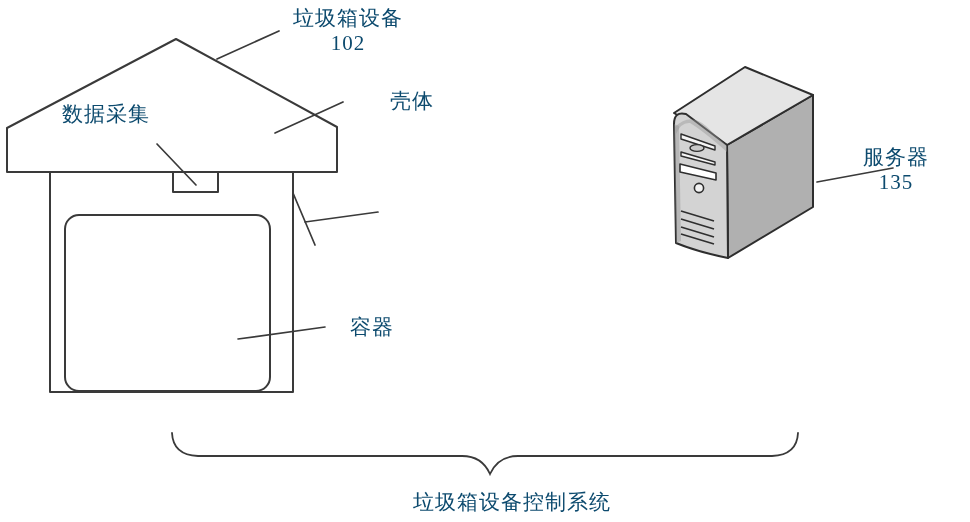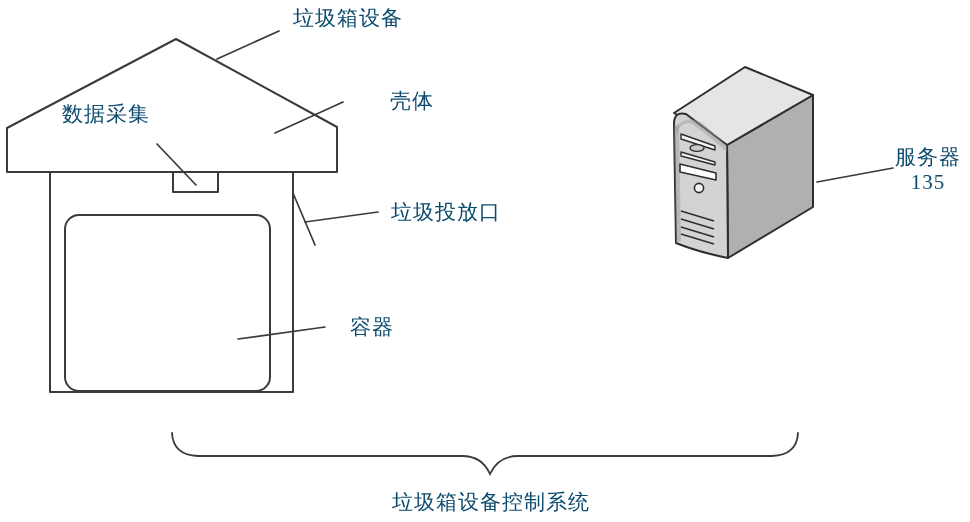--- a/index.html
+++ b/index.html
@@ -78,32 +78,32 @@
       <line x1="293" y1="193" x2="315" y2="245"></line>
       <line x1="238" y1="339" x2="325" y2="327"></line>
       <line x1="817" y1="182" x2="893" y2="168"></line>
     </g>
 
     <path d="M 172,433 Q 173,455 198,456 L 462,456 Q 482,456 490,474 Q 498,456 518,456 L 772,456 Q 797,455 798,433" fill="none" stroke="#3a3a3a" stroke-width="1.8" stroke-linecap="round"></path>
   </svg>
 
   <div class="lbl" style="left:348px;top:6px;">
     <div>垃圾箱设备</div>
+    <div>102</div>
   </div>
 
   <div class="lbl" style="left:412px;top:89px;">壳体</div>
 
   <div class="lbl" style="left:106px;top:102px;">
     <div>数据采集</div>
   </div>
 
-  <div class="lbl" style="left:446px;top:200px;">垃圾投放口</div>
 
   <div class="lbl" style="left:372px;top:315px;">容器</div>
 
-  <div class="lbl" style="left:928px;top:145px;">
+  <div class="lbl" style="left:896px;top:145px;">
     <div>服务器</div>
     <div>135</div>
   </div>
 
-  <div class="lbl" style="left:491px;top:490px;">垃圾箱设备控制系统</div>
+  <div class="lbl" style="left:512px;top:490px;">垃圾箱设备控制系统</div>
 
 </div>
 
 </body></html>

